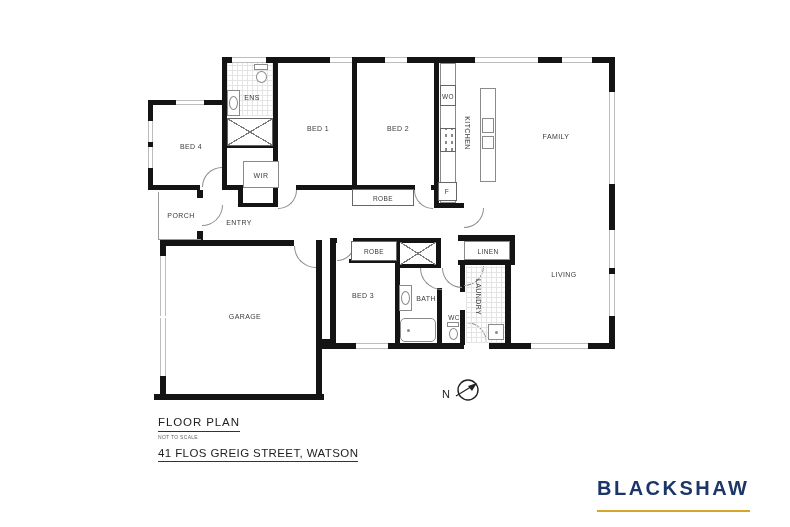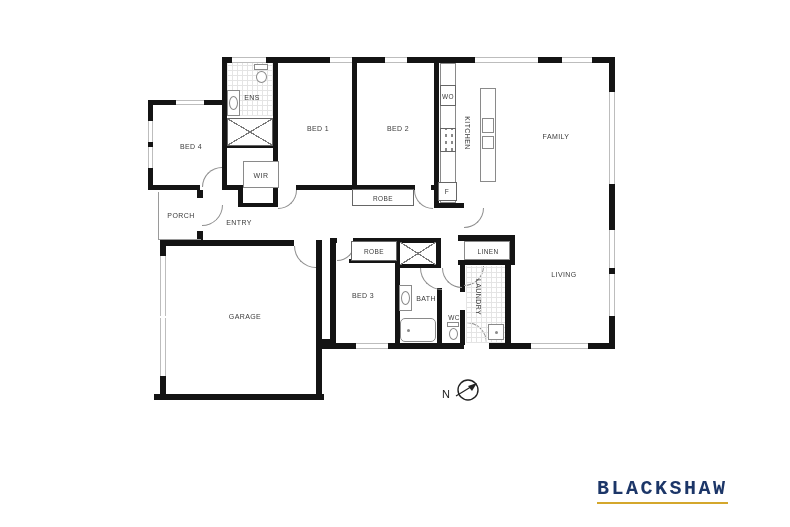--- a/index.html
+++ b/index.html
@@ -29,23 +29,23 @@
       linear-gradient(to bottom left,transparent calc(50% - .6px),#7a7a7a calc(50% - .6px),#7a7a7a calc(50% + .6px),transparent calc(50% + .6px));}
   .oval{position:absolute;border:1px solid #8a8a8a;border-radius:50%;background:#fff;box-sizing:border-box;}
   .dot{position:absolute;background:#8a8a8a;border-radius:50%;}
   .dots{position:absolute;background-image:radial-gradient(#8a8a8a 1px,transparent 1.2px);background-size:6px 7px;background-position:2px 3px;}
   #title-block{position:absolute;left:158px;top:412px;}
   .tb-title{font-size:11.5px;color:#222;letter-spacing:.9px;border-bottom:1px solid #333;
             padding-bottom:3px;display:inline-block;}
   .tb-note{font-size:5px;color:#666;letter-spacing:.3px;margin-top:2px;}
   .tb-addr{font-size:11.5px;color:#222;letter-spacing:.4px;border-bottom:1px solid #333;
            padding-bottom:2px;display:inline-block;margin-top:7px;}
-  #logo{position:absolute;left:597px;top:477px;font-family:Liberation Mono, monospace;
+  #logo{position:absolute;left:597px;top:477px;font-family:Liberation Sans, sans-serif;
         font-weight:bold;font-size:20px;color:#1c3668;letter-spacing:2.5px;
-        border-bottom:2.5px solid #d4a72c;padding-bottom:2px;}
+        border-bottom:2.5px solid #d4a72c;padding-bottom:10px;}
 </style>
 </head>
 <body>
 
 <div id="stage">
 
   <div class="wall" style="left:222px;top:57px;width:393px;height:6px"></div>
   <div class="winh" style="left:232px;top:57px;width:34px;height:6px"></div>
   <div class="winh" style="left:330px;top:57px;width:23px;height:6px"></div>
   <div class="winh" style="left:385px;top:57px;width:22px;height:6px"></div>
@@ -179,16 +179,22 @@
   <div class="lbl" style="left:488px;top:251px;font-size:6.5px">LINEN</div>
   <div class="lbl" style="left:564px;top:274px">LIVING</div>
 
   <svg width="46" height="32" style="position:absolute;left:440px;top:374px">
     <text x="2" y="24" font-size="11" fill="#222" font-family="Liberation Sans, sans-serif">N</text>
     <circle cx="28" cy="16" r="10" fill="none" stroke="#222" stroke-width="1.4"></circle>
     <line x1="16" y1="22" x2="34" y2="11" stroke="#222" stroke-width="1.2"></line>
     <polygon points="37,9 28,12 32,17" fill="#222"></polygon>
   </svg>
 
+  <div id="title-block">
+    <div class="tb-title">FLOOR PLAN</div>
+    <div class="tb-note">NOT TO SCALE</div>
+    <div style="display:block"></div>
+    <div class="tb-addr">41 FLOS GREIG STREET, WATSON</div>
+  </div>
 
   <div id="logo">BLACKSHAW</div>
 
 </div>
 
 </body></html>

